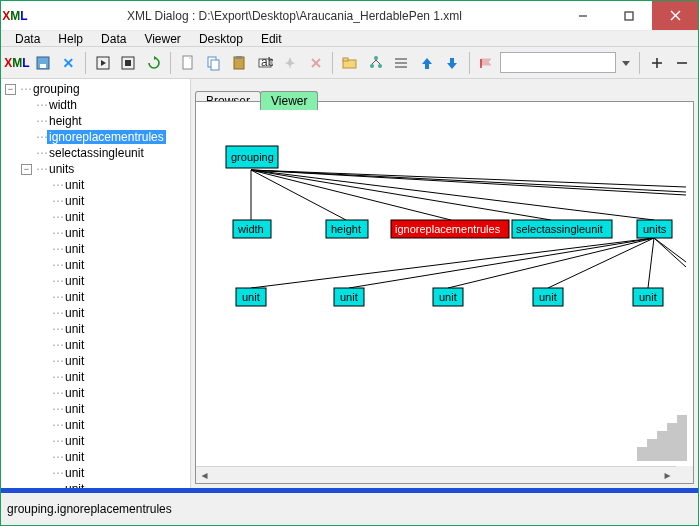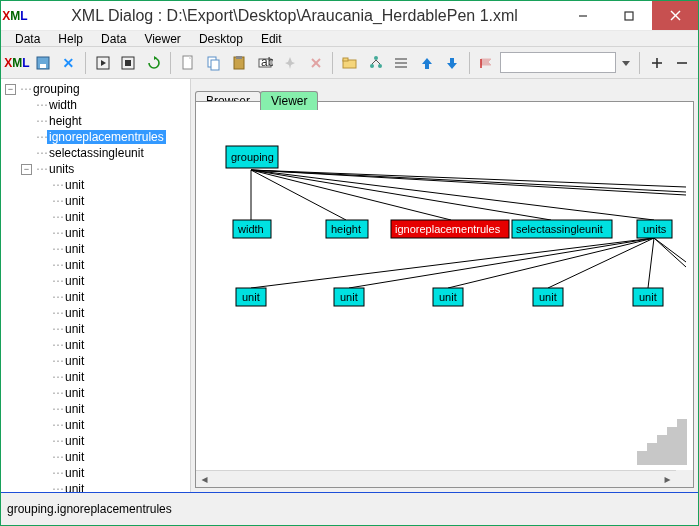--- a/index.html
+++ b/index.html
@@ -1,19 +1,19 @@
 <!DOCTYPE html>
 <html><head>
 <meta charset="utf-8">
 <style>
 * { box-sizing: border-box; margin: 0; padding: 0; font-family: "Segoe UI", Tahoma, sans-serif; font-size: 12px; }
 body { width: 699px; height: 526px; background: #fff; border: 1px solid #18a15a; display: flex; flex-direction: column; overflow: hidden; }
 .titlebar { height: 30px; background: #fff; display: flex; align-items: center; border-bottom: 1px solid #e9e9e9; }
 .titlebar .icon { width: 28px; display: flex; align-items: center; justify-content: center; }
-.titlebar .title { flex: 1; text-align: center; color: #333; font-size: 16px; }
+.titlebar .title { flex: 1; text-align: center; color: #333; font-size: 12px; }
 .winbtns { display: flex; height: 100%; }
 .winbtn { width: 46px; display: flex; align-items: center; justify-content: center; color: #555; }
 .winbtn.close { background: #c75050; color: #fff; }
 .menubar { height: 16px; display: flex; align-items: center; padding: 0 6px; gap: 2px; background: #f0f0f0; border-bottom: 1px solid #d4d4d4; }
 .menuitem { padding: 2px 8px; color: #000; }
 .toolbar { height: 32px; background: #f0f0f0; border-bottom: 1px solid #d4d4d4; display: flex; align-items: center; padding: 0 4px; gap: 2px; }
 .tbtn { width: 24px; height: 24px; display: flex; align-items: center; justify-content: center; border: 1px solid transparent; border-radius: 2px; }
 .tsep { width: 1px; height: 22px; background: #c0c0c0; margin: 0 3px; }
 .tinput { width: 116px; height: 21px; border: 1px solid #abadb3; background: #fff; }
 .body { flex: 1; display: flex; overflow: hidden; }
@@ -27,21 +27,21 @@
 .ind { display:inline-block; }
 .right { flex: 1; display: flex; flex-direction: column; background: #f0f0f0; }
 .tabs { height: 22px; display: flex; align-items: flex-end; padding-left: 4px; gap:0; }
 .tab { padding: 2px 10px; border: 1px solid #919191; border-bottom: none; background: #f0f0f0; border-radius: 3px 3px 0 0; margin-right:-1px; position:relative; top:9px;}
 .tab.active { background: #86efac; z-index:2;}
 .canvaswrap { flex: 1; background: #fff; border: 1px solid #919191; margin: 0 4px 4px 4px; position: relative; overflow: hidden; }
 .scroll-h { position:absolute; bottom:0; left:0; right:17px; height:17px; background:#f0f0f0; border-top:1px solid #d4d4d4; display:flex; align-items:center;}
 .scroll-h .arr { width:17px; height:17px; display:flex; align-items:center; justify-content:center; color:#606060;}
 .scroll-h .track { flex:1; height:17px; }
 .corner-grip { position:absolute; right:0; bottom:0; width:17px; height:17px; background:#f0f0f0;}
-.statusbar { height: 22px; border-top: 1px solid #1d4ed8; background: #f0f0f0; display: flex; align-items: center; padding: 16px 6px; font-size: 12px; }
+.statusbar { height: 22px; border-top: 5px solid #1d4ed8; background: #f0f0f0; display: flex; align-items: center; padding: 16px 6px; font-size: 12px; }
 svg.graph { position:absolute; top:0; left:0; }
 .gnode { fill:#00e1e1; stroke:#000; stroke-width:1; }
 .gnode.sel { fill:#e60000; }
 .gtext { font-size:11px; font-family: Tahoma, sans-serif; }
 .gtext.sel { fill:#fff; }
 .edge { stroke:#000; stroke-width:1; fill:none; }
 .watermark { position:absolute; right:4px; bottom:20px; }
 .xml-badge { font-size:9px; font-weight:bold; }
 .xml-badge .x{color:#c00;} .xml-badge .m{color:#060;} .xml-badge .l{color:#00c;}
 .cross { color:#1e90ff; font-weight:bold; font-size:14px;}

